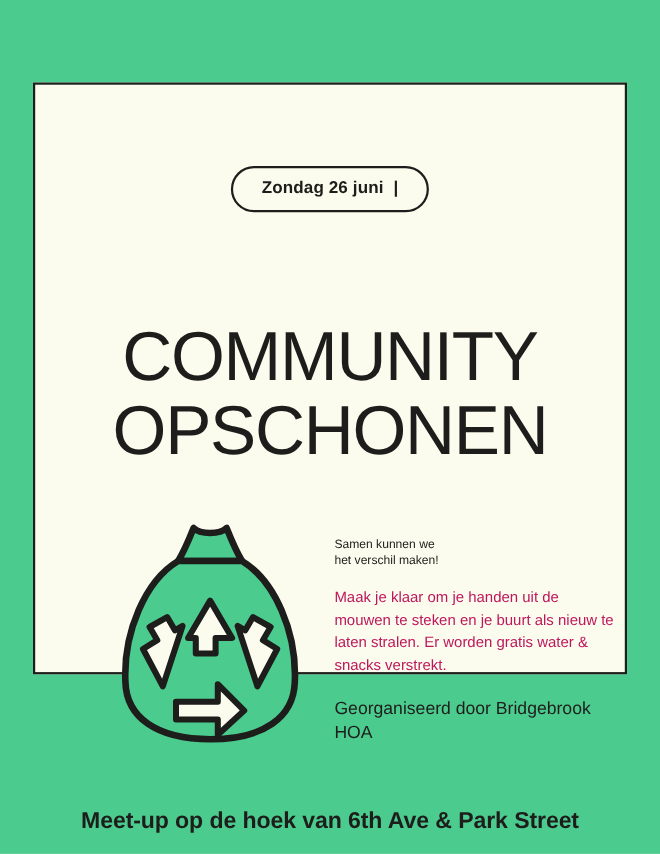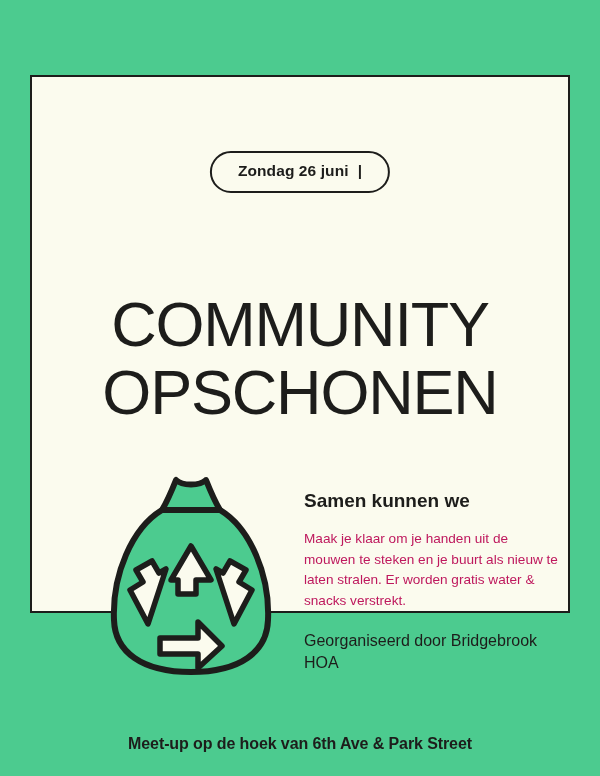--- a/index.html
+++ b/index.html
@@ -85,22 +85,22 @@
     width: 180px;
     flex: 0 0 180px;
     padding-top: 8px;
   }
   .copy {
     flex: 1 1 auto;
     padding-top: 26px;
   }
   .subhead {
     color: #1d1d1b;
-    font-weight: bold;
-    font-size: 19px;
+    font-weight: normal;
+    font-size: 11px;
     line-height: 1.32;
     margin: 0 0 16px 0;
   }
   .body-text {
     color: #be185d;
     font-size: 13.6px;
     line-height: 1.52;
     margin: 0;
   }
   .organiser {
@@ -110,21 +110,21 @@
     line-height: 1.4;
   }
   .footer {
     position: absolute;
     left: 0;
     right: 0;
     top: 658px;
     text-align: center;
     color: #1d1d1b;
     font-weight: bold;
-    font-size: 16px;
+    font-size: 21px;
     letter-spacing: -0.1px;
   }
 </style>
 </head>
 <body>
 
 <div class="poster">
   <div class="card">
 
     <div class="date-pill">
@@ -153,20 +153,21 @@
             <path d="M46 154 L 28 120 L 41 112 L 34 100 L 50 91 L 57 103 L 64 99 Z"></path>
             <path d="M132 154 L 150 120 L 137 112 L 144 100 L 128 91 L 121 103 L 114 99 Z"></path>
             <path d="M58 168 L 96 168 L 96 152 L 120 176 L 96 198 L 96 184 L 58 184 Z"></path>
           </g>
         </svg>
       </div>
 
       <div class="copy">
         <p class="subhead">
           <span>Samen kunnen we</span><br>
+          <span>het verschil maken!</span>
         </p>
         <p class="body-text">Maak je klaar om je handen uit de mouwen te steken en je buurt als nieuw te laten stralen. Er worden gratis water &amp; snacks verstrekt.</p>
         <div class="organiser">Georganiseerd door Bridgebrook HOA</div>
       </div>
 
     </div>
 
     <div class="footer">Meet-up op de hoek van 6th Ave &amp; Park Street</div>
 
   </div>

